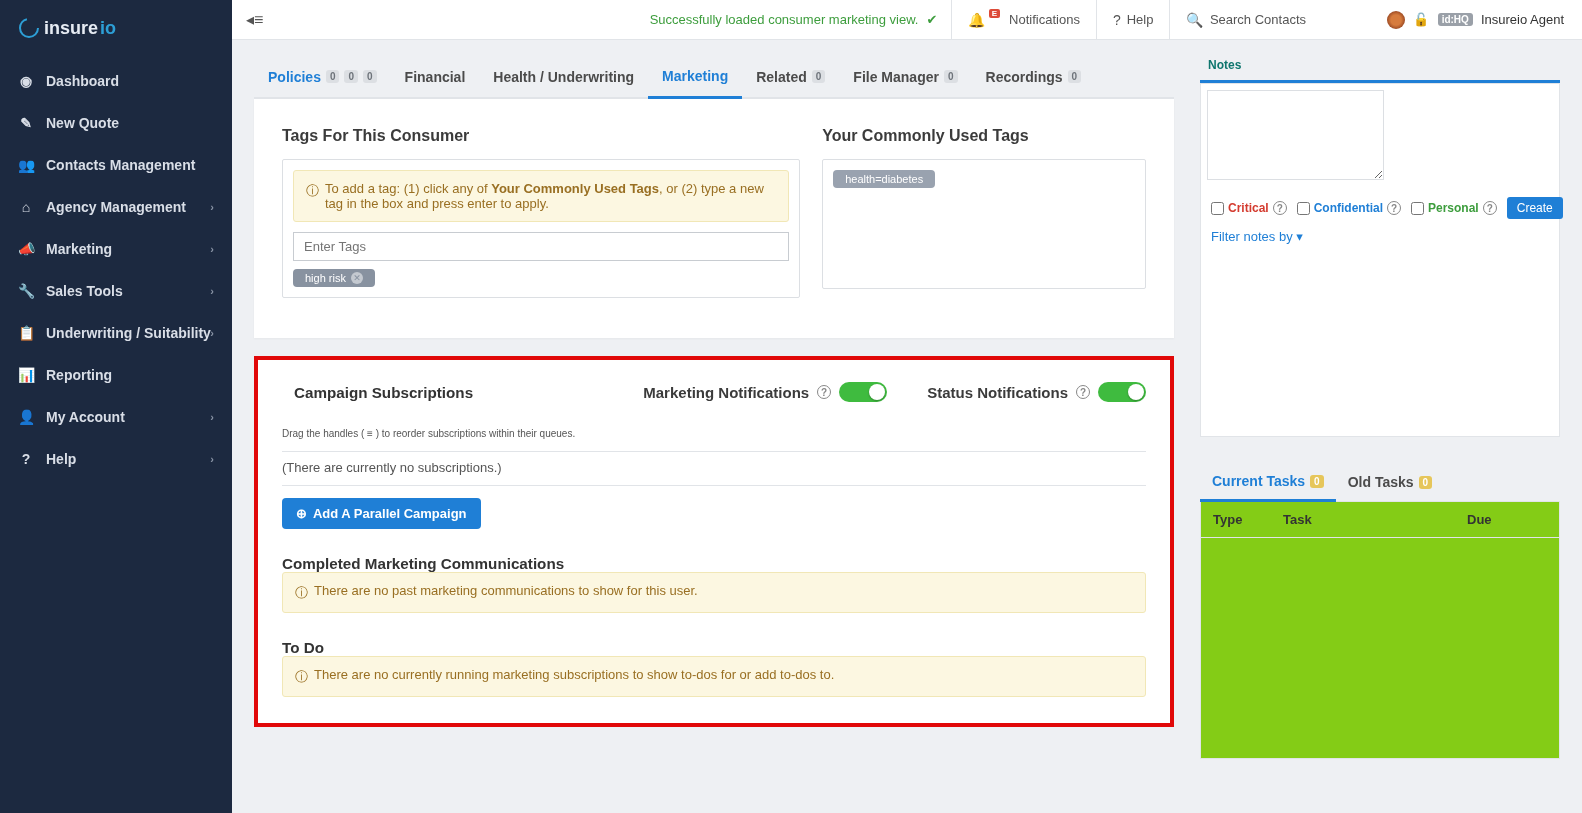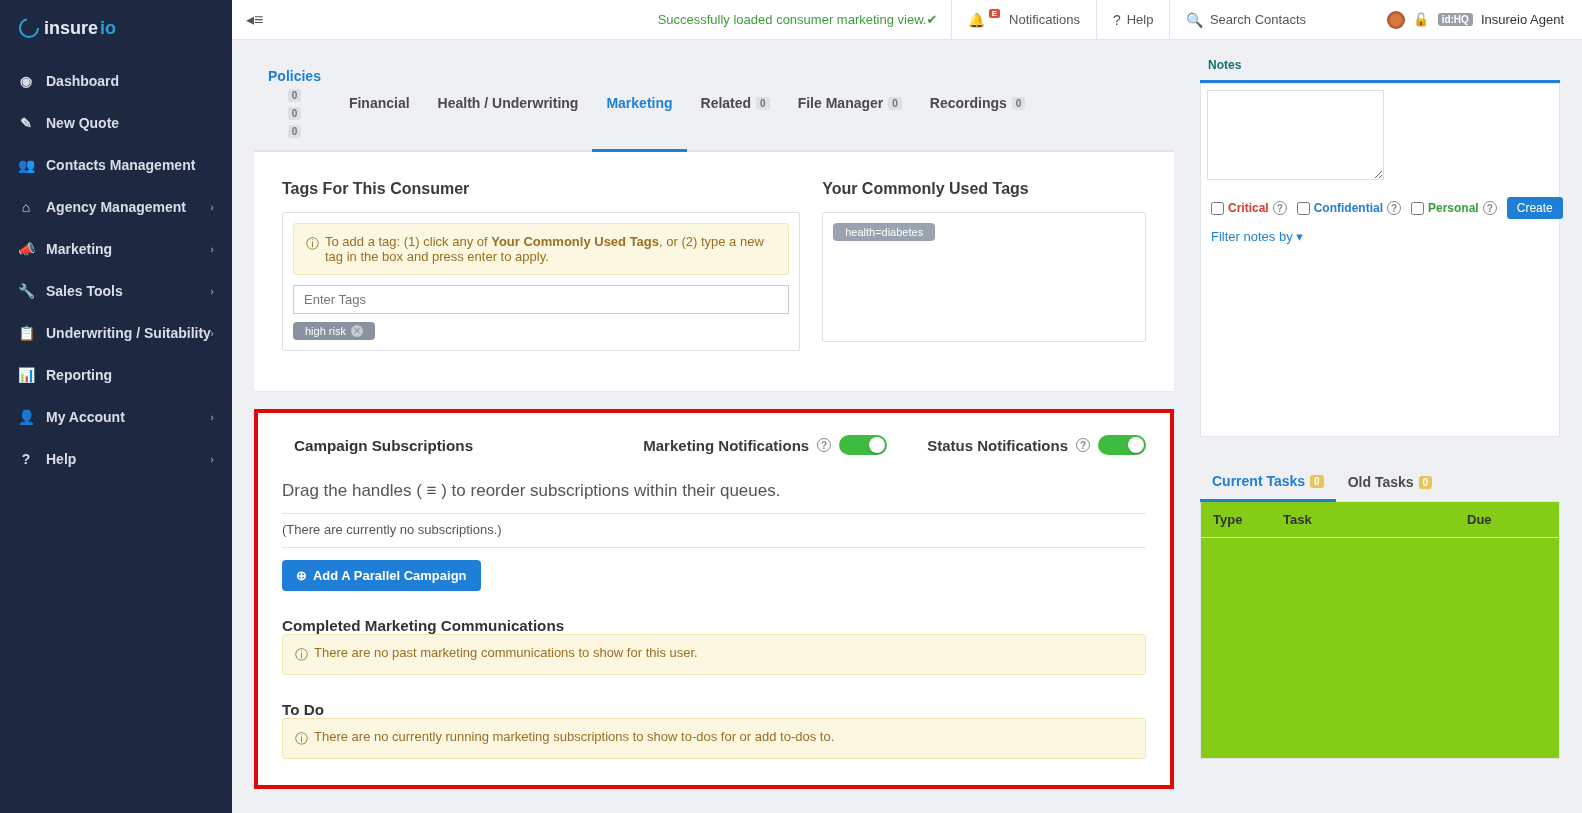--- a/index.html
+++ b/index.html
@@ -11,21 +11,21 @@
 .logo { padding:14px 18px 18px; }
 .logo-svg { display:block; }
 .sidebar-item { display:flex; align-items:center; gap:12px; padding:13px 18px; color:#d9dee7; font-size:14px; font-weight:600; cursor:pointer; position:relative; }
 .sidebar-item .chev { position:absolute; right:18px; font-size:11px; color:#8893a5; }
 .side-ico { width:16px; text-align:center; font-size:14px; }
 
 
 .main { flex:1; display:flex; flex-direction:column; }
 .topbar { background:#fff; border-bottom:1px solid #e1e4e8; display:flex; align-items:center; height:40px; }
 .tb-toggle { padding:0 14px; font-size:16px; cursor:pointer; color:#555; }
-.tb-flash { flex:1; text-align:right; padding-right:14px; color:#3d9d3d; font-size:13px; display:flex; justify-content:flex-end; align-items:flex-start; }
+.tb-flash { flex:1; text-align:right; padding-right:14px; color:#3d9d3d; font-size:13px; display:flex; justify-content:flex-end; align-items:flex-start; gap:8px; }
 .tb-cell { border-left:1px solid #e1e4e8; padding:0 16px; height:40px; display:flex; align-items:center; gap:6px; cursor:pointer; font-size:13px; color:#555; }
 .tb-cell .ico { font-size:14px; }
 .badge-e { background:#dd4b39; color:#fff; border-radius:2px; font-size:8px; font-weight:700; padding:0 3px; position:relative; top:-6px; left:-3px; }
 .tb-user { display:flex; align-items:center; gap:8px; padding:0 18px; }
 .avatar { width:18px; height:18px; border-radius:50%; background:radial-gradient(circle,#d67b3d 40%,#8c3d1d 80%); }
 .id-pill { background:#9aa0a8; color:#fff; border-radius:3px; font-size:10px; font-weight:700; padding:1px 4px; }
 
 
 .content { padding:18px 22px; display:flex; gap:26px; align-items:flex-start; }
 .col-left { flex:1; }
@@ -53,21 +53,21 @@
 
 .highlight-box { border:4px solid #e10808; background:#fff; margin-top:18px; padding:22px 24px 26px; }
 
 .camp-head { display:flex; align-items:center; justify-content:space-between; margin-bottom:14px;margin-left:12px; }
 .camp-head h3 { margin:0; }
 .notif-group { display:flex; gap:40px; align-items:flex-start; }
 .notif-item { display:flex; align-items:center; gap:8px; font-size:15px; font-weight:700; color:#3b3b3b; }
 .toggle { width:48px; height:20px; border-radius:20px; background:#3fbb3f; position:relative; cursor:pointer; }
 .toggle .knob { position:absolute; right:2px; top:2px; width:16px; height:16px; border-radius:50%; background:#fff; box-shadow:0 1px 2px rgba(0,0,0,.3); }
 
-.sub-list { border:1px solid #e1e4e8; border-top:none; border-left:none; border-right:none; padding:12px 0; font-size:17px; color:#555; }
+.sub-list { border:1px solid #e1e4e8; border-top:none; border-left:none; border-right:none; padding:12px 0; font-size:10px; color:#555; }
 .sub-list2 { border-bottom:1px solid #e1e4e8; padding:8px 0 10px; font-size:13px; color:#555; }
 
 .btn-primary { background:#1f7fd6; color:#fff; border:none; padding:8px 14px; border-radius:4px; font-size:13px; font-weight:600; cursor:pointer; display:inline-flex; align-items:center; gap:6px; margin-top:12px; }
 
 .spacer { height:26px; }
 
 
 .notes-tabhead { border-bottom:3px solid #1f7fd6; padding:0 0 8px 8px; font-size:12px; font-weight:700; color:#0f766e; }
 .notes-panel { background:#fff; border:1px solid #e1e4e8; padding:0; }
 .notes-area { height:90px; border:1px solid #dcdfe3; margin:6px; resize:vertical; }
@@ -177,21 +177,21 @@
         <span>🔓</span>
         <span class="id-pill">id:HQ</span>
         <span>Insureio Agent</span>
       </div>
     </div>
 
     <div class="content">
       <div class="col-left">
 
         <div class="tabs">
-          <div class="tab" style="color:#1f7fd6;flex-direction:column;">
+          <div class="tab" style="color:#1f7fd6;">
             <span>Policies</span>
             <span class="cnt-pill">0</span>
             <span class="cnt-pill">0</span>
             <span class="cnt-pill">0</span>
           </div>
           <div class="tab">
               <span>Financial</span>
             </div>
           <div class="tab">
               <span>Health / Underwriting</span>

